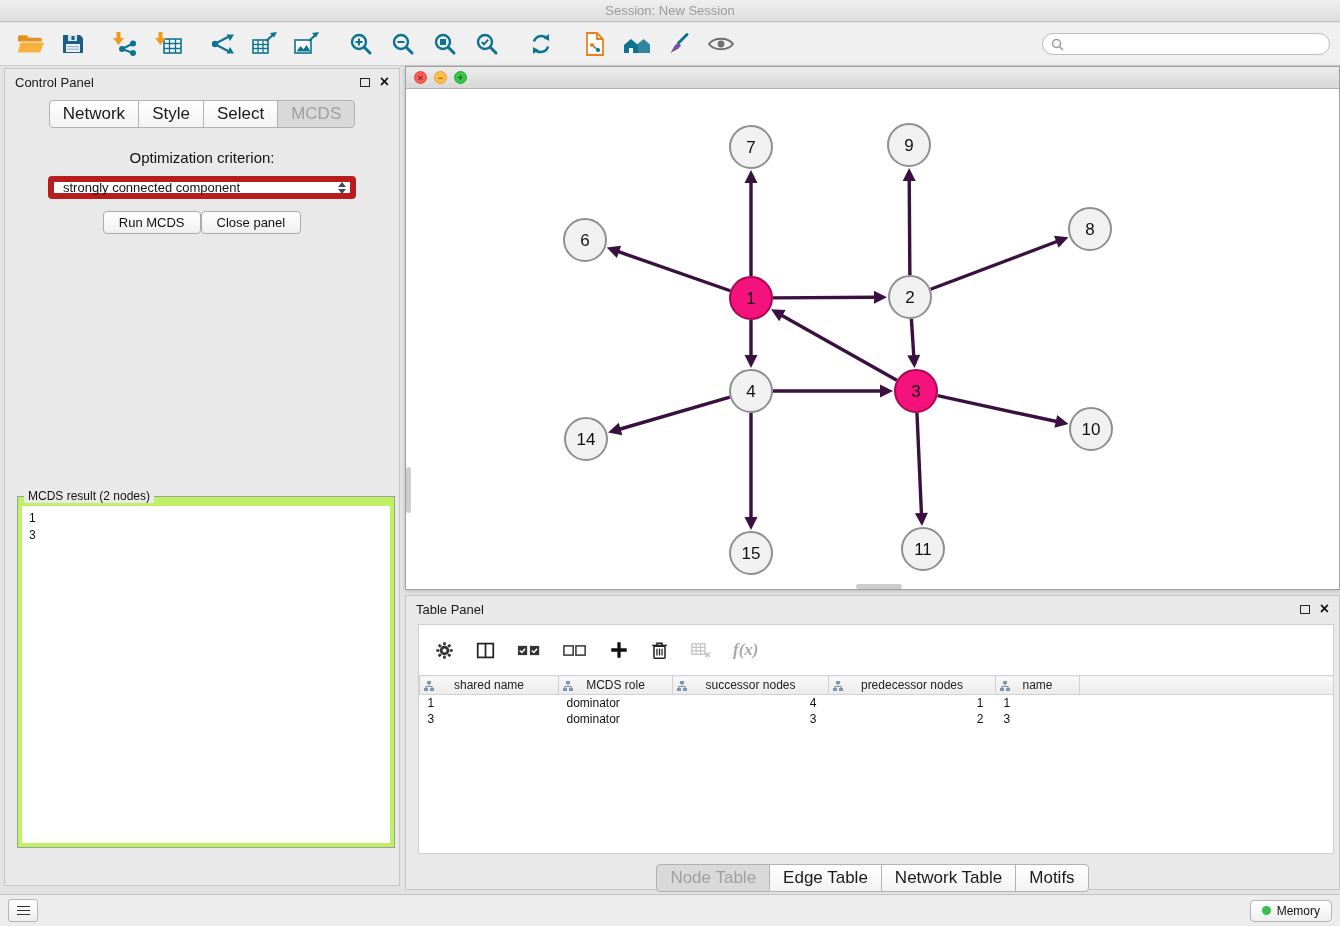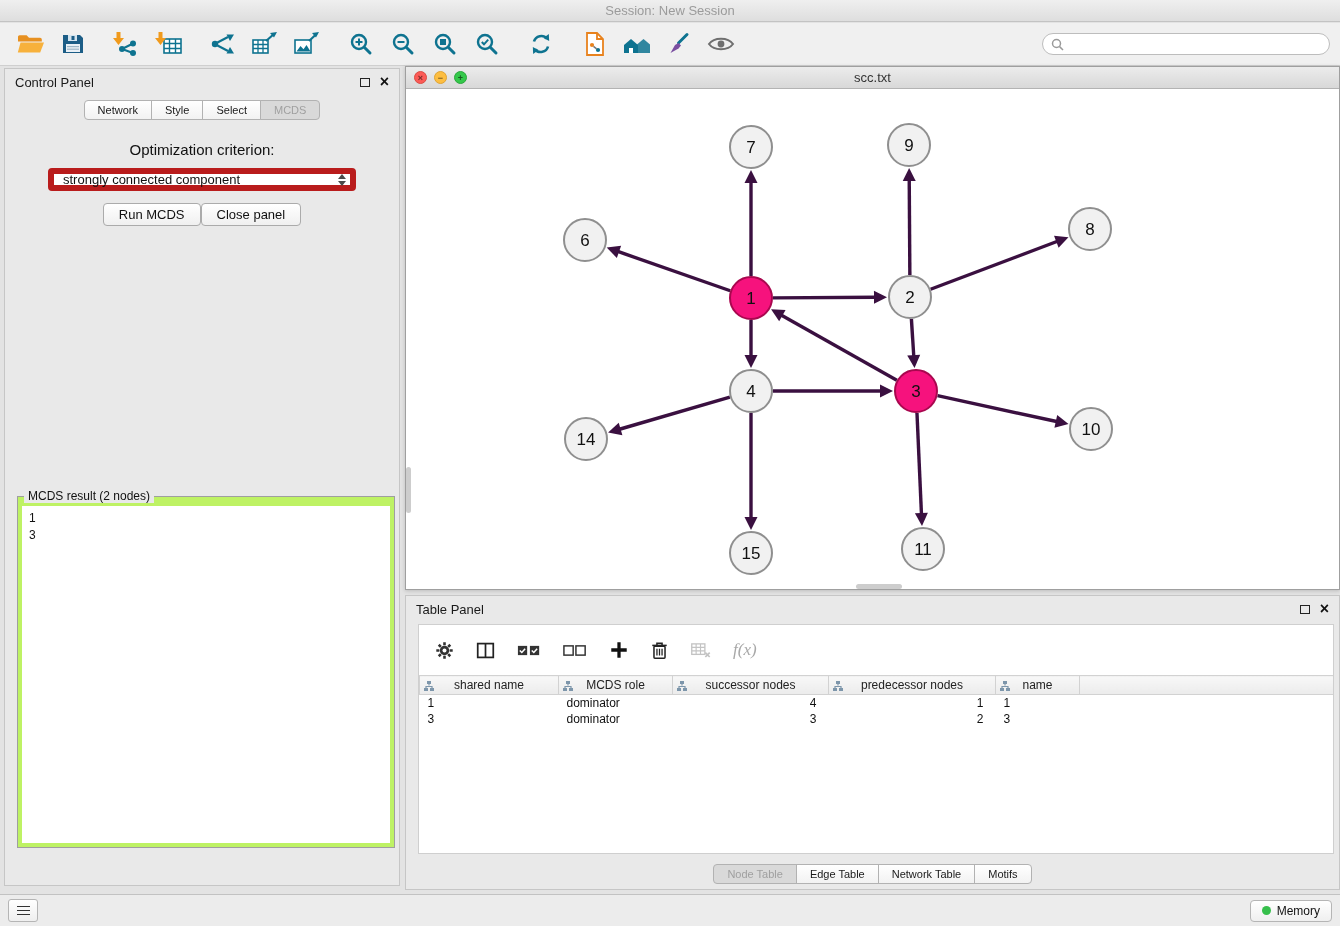--- a/index.html
+++ b/index.html
@@ -22,21 +22,21 @@
   .search{margin-left:auto;display:flex;align-items:center;width:288px;height:22px;
     border:1px solid #bdbdbd;border-radius:12px;background:#fff;padding:0 8px;gap:5px;}
   .search input{border:none;outline:none;flex:1;font-size:12px;background:transparent;
     font-family:"Liberation Sans",sans-serif;}
   
   .panel-head{height:26px;display:flex;align-items:center;padding:0 10px;font-size:13px;color:#1a1a1a;gap:48px;}
   .win-icons{margin-left:auto;display:flex;align-items:center;gap:10px;}
   .float-icon{width:10px;height:9px;border:1.5px solid #222;display:inline-block;}
   .close-icon{font-size:16px;font-weight:bold;color:#111;line-height:1;}
   .tabs{display:flex;justify-content:center;}
-  .tab{padding:3px 13px;font-size:11px;background:linear-gradient(#ffffff,#f2f2f2);
+  .tab{padding:3px 13px;font-size:17px;background:linear-gradient(#ffffff,#f2f2f2);
     border:1px solid #b2b2b2;margin-left:-1px;color:#1a1a1a;white-space:nowrap;}
   .tab:first-child{border-radius:4px 0 0 4px;margin-left:0;}
   .tab:last-child{border-radius:0 4px 4px 0;}
   .tab.active{background:#d9d9d9;color:#a0a0a0;}
   
   #control-panel{position:absolute;left:4px;top:68px;width:396px;height:818px;
     background:#e9e9e9;border:1px solid #c6c6c6;}
   #control-tabs{margin-top:5px;}
   .opt-label{text-align:center;margin-top:21px;font-size:15px;color:#111;}
   .select{width:308px;height:23px;margin:10px auto 0;background:#fff;border:6px solid #b91c1c;
@@ -68,21 +68,21 @@
   .canvas{position:absolute;left:0;top:22px;right:0;bottom:0;background:#fff;overflow:hidden;}
   .canvas svg{position:absolute;left:0;top:0;}
   .vscroll{position:absolute;left:0;top:378px;width:5px;height:46px;background:#cdcdcd;border-radius:3px;}
   .hscroll{position:absolute;bottom:0;left:450px;width:46px;height:5px;background:#cdcdcd;border-radius:3px;}
   
   #table-panel{position:absolute;left:405px;top:595px;width:935px;height:295px;
     background:#e9e9e9;border:1px solid #c6c6c6;}
   .table-area{position:absolute;left:12px;top:28px;width:916px;height:230px;background:#fff;
     border:1px solid #cfcfcf;overflow:hidden;}
   .table-toolbar{height:50px;display:flex;align-items:center;padding-left:16px;gap:22px;background:#fff;}
-  .ttbtn{background:none;border:none;padding:0;display:flex;align-items:flex-start;justify-content:center;}
+  .ttbtn{background:none;border:none;padding:0;display:flex;align-items:flex-start;justify-content:center;font-weight:bold;}
   .fx{font-family:"Liberation Serif",serif;font-style:italic;font-size:17px;color:#a8a8a8;}
   table{border-collapse:collapse;table-layout:fixed;width:100%;font-size:12px;}
   thead th{height:19px;background:linear-gradient(#f8f8f8,#ebebeb);border:1px solid #d2d2d2;
     border-left:none;font-weight:normal;color:#222;position:relative;text-align:center;padding:0;}
   thead th:first-child{border-left:1px solid #d2d2d2;}
   thead th.filler{border-right:none;}
   .hicon{position:absolute;left:4px;top:4px;}
   tbody td{height:16px;line-height:16px;padding:0;color:#111;white-space:nowrap;overflow:hidden;}
   tbody td.l{text-align:left;padding-left:8px;}
   tbody td.r{text-align:right;padding-right:12px;}
@@ -276,21 +276,20 @@
           <div>3</div>
         </div>
     </div>
   </div>
 
   <div id="network-window">
     <div class="net-titlebar">
       <span class="tl red">×</span>
       <span class="tl yellow">−</span>
       <span class="tl green">+</span>
-      <span class="net-title">scc.txt</span>
     </div>
     <div class="canvas">
       <svg id="graph-svg" width="933" height="500" viewBox="0 0 933 500">
           <line x1="345" y1="187" x2="345" y2="92" stroke="#3a1040" stroke-width="3.4"></line>
           <polygon points="345,81 351.5,94 338.5,94" fill="#3a1040"></polygon>
           <line x1="324.23121807335133" y1="201.7434376400866" x2="211.0972084320934" y2="162.2146872835025" stroke="#3a1040" stroke-width="3.4"></line>
           <polygon points="200.71281746876906,158.5864061035458 215.12926384994495,156.7381437469848 210.8412951827234,169.01060579454992" fill="#3a1040"></polygon>
           <line x1="366.9995649035371" y1="208.86163795658152" x2="470.0006724218063" y2="208.21383224891946" stroke="#3a1040" stroke-width="3.4"></line>
           <polygon points="481.0004548735749,208.14465122721023 468.0415916706766,214.72628206527529 467.95983228138385,201.72653916773064" fill="#3a1040"></polygon>
           <line x1="345" y1="231" x2="345" y2="268" stroke="#3a1040" stroke-width="3.4"></line>

